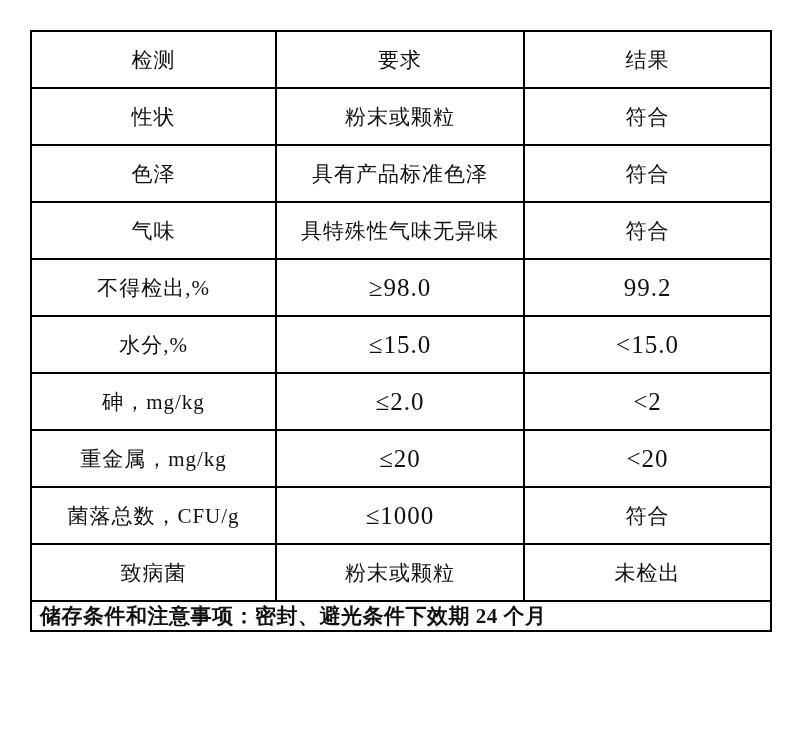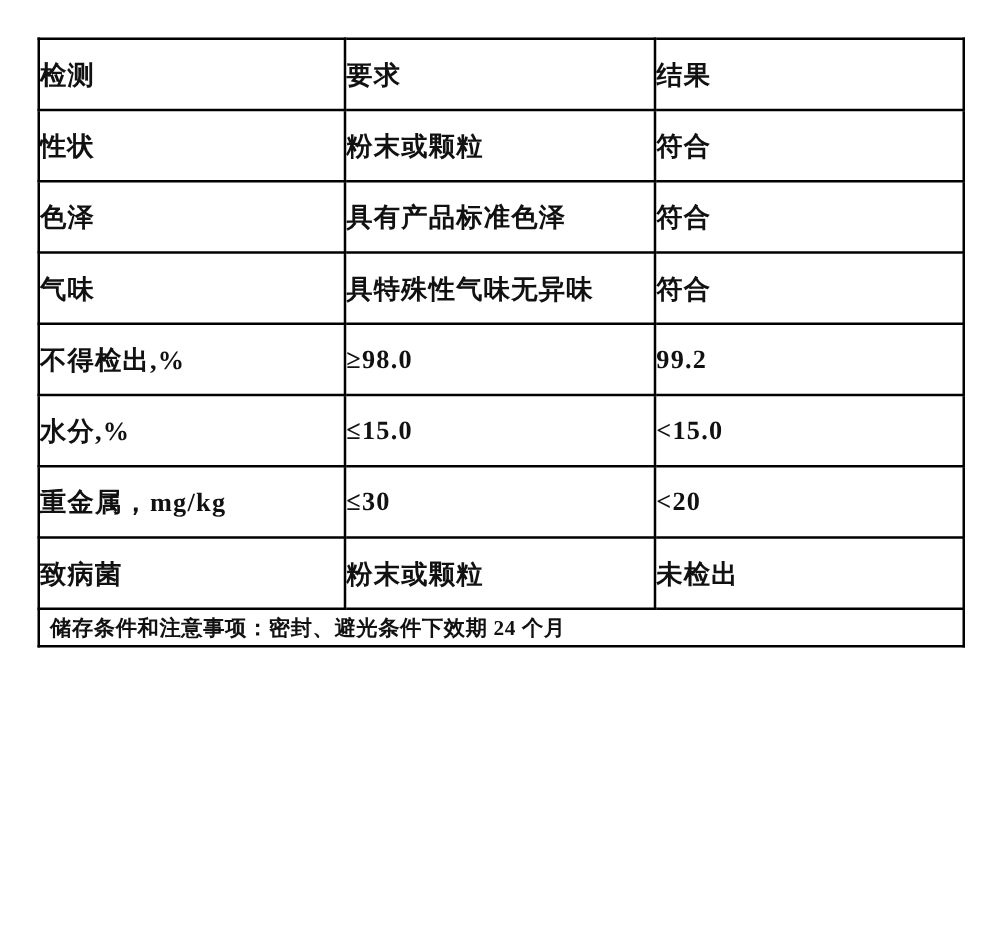--- a/index.html
+++ b/index.html
@@ -22,37 +22,38 @@
   table.spec-table {
     border-collapse: collapse;
     table-layout: fixed;
     width: 740px;
     background: #ffffff;
   }
   table.spec-table td, table.spec-table th {
     border: 2px solid #000000;
     height: 55px;
     padding: 0;
+    text-align: center;
     vertical-align: middle;
     font-size: 21px;
-    font-weight: bold;
+    font-weight: normal;
     letter-spacing: 1px;
     overflow: hidden;
     white-space: nowrap;
   }
   table.spec-table .num {
-    font-size: 21px;
+    font-size: 25px;
     letter-spacing: 1px;
     font-family: "Liberation Serif", "DejaVu Serif", serif;
     margin-top: 16px;
   }
   table.spec-table tr.footer-row td {
     height: 28px;
     text-align: left;
-    font-size: 17px;
+    font-size: 21px;
     font-weight: bold;
     letter-spacing: 0.5px;
     padding-left: 8px;
   }
   col.c1 { width: 245px; }
   col.c2 { width: 248px; }
   col.c3 { width: 247px; }
 </style>
 </head>
 <body>
@@ -89,23 +90,33 @@
         <td>不得检出,%</td>
         <td class="num">≥98.0</td>
         <td class="num">99.2</td>
       </tr>
       <tr>
         <td>水分,%</td>
         <td class="num">≤15.0</td>
         <td class="num">&lt;15.0</td>
       </tr>
       <tr>
+        <td>砷，mg/kg</td>
+        <td class="num">≤2.0</td>
+        <td class="num">&lt;2</td>
+      </tr>
+      <tr>
         <td>重金属，mg/kg</td>
-        <td class="num">≤30</td>
+        <td class="num">≤20</td>
         <td class="num">&lt;20</td>
+      </tr>
+      <tr>
+        <td>菌落总数，CFU/g</td>
+        <td class="num">≤1000</td>
+        <td>符合</td>
       </tr>
       <tr>
         <td>致病菌</td>
         <td>粉末或颗粒</td>
         <td>未检出</td>
       </tr>
       <tr class="footer-row">
         <td colspan="3">储存条件和注意事项：密封、避光条件下效期 24 个月</td>
       </tr>
     </tbody>

